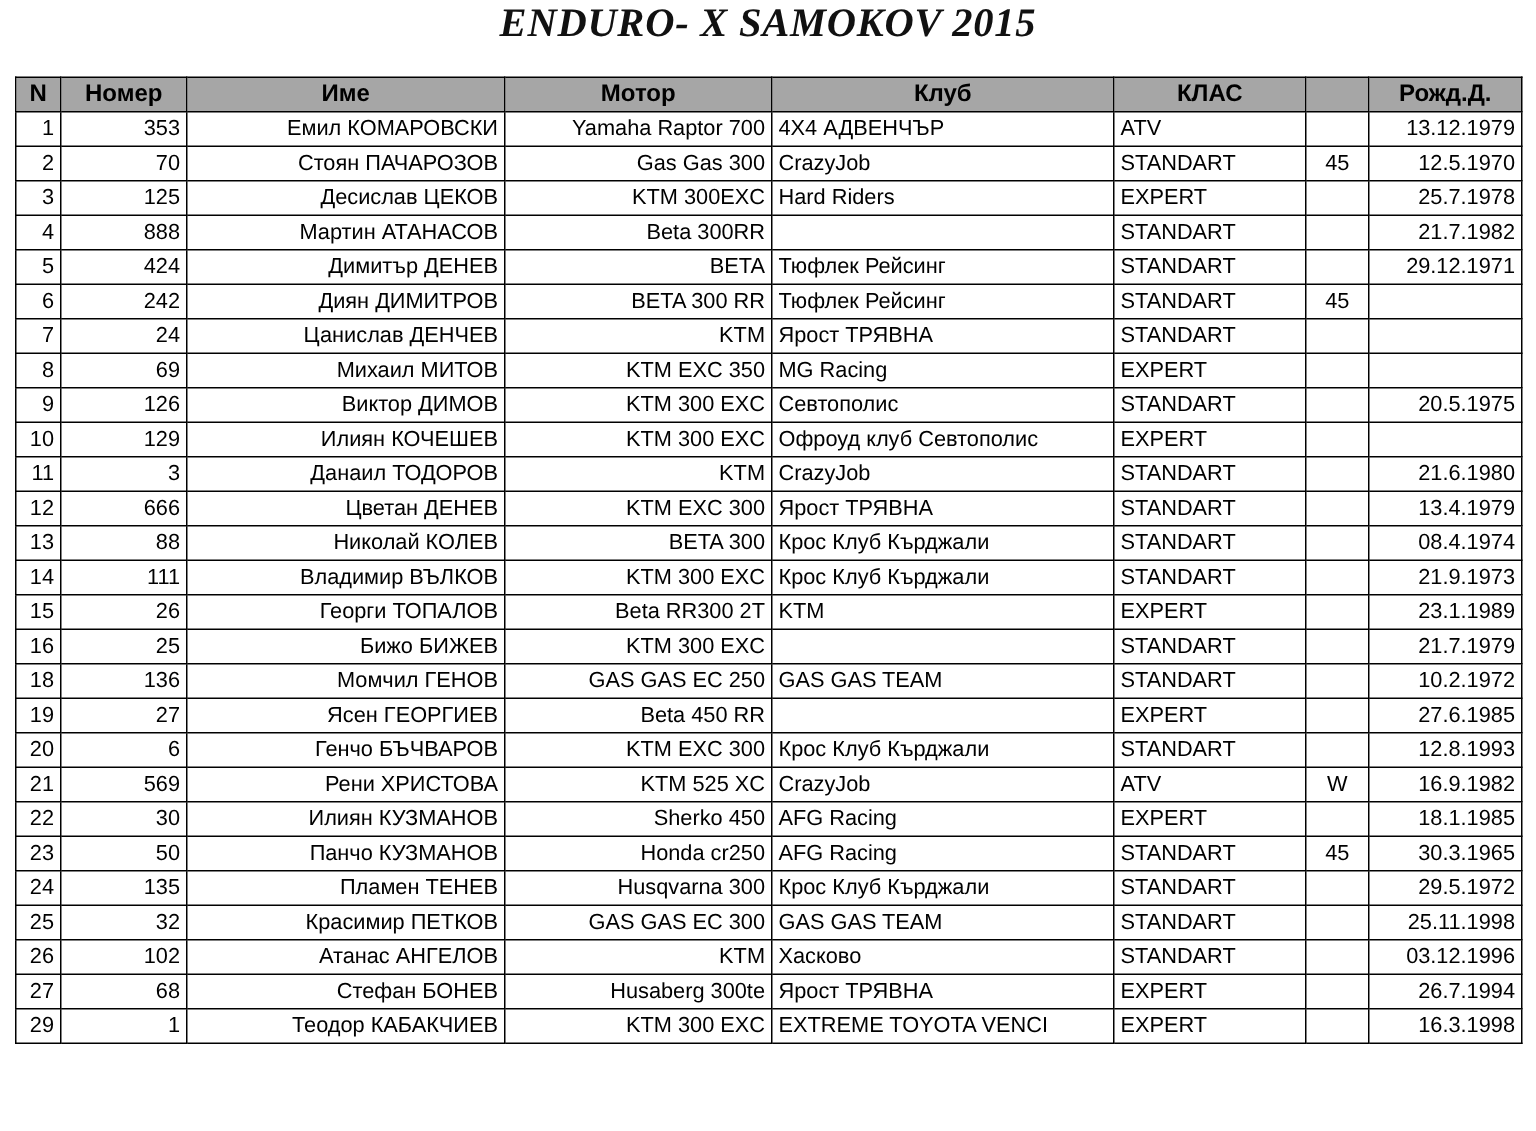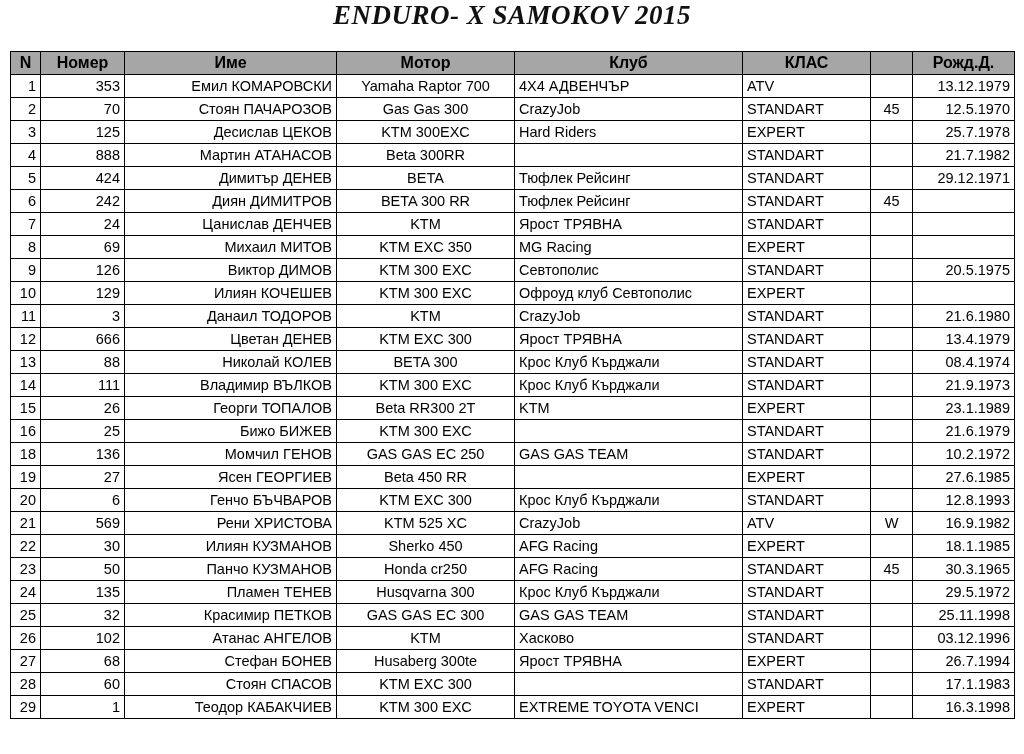--- a/index.html
+++ b/index.html
@@ -58,21 +58,21 @@
   col.c-name  { width: 212px; }
   col.c-moto  { width: 178px; }
   col.c-club  { width: 228px; }
   col.c-class { width: 128px; }
   col.c-extra { width: 42px; }
   col.c-dob   { width: 102px; }
 
   td.c-n     { text-align: right; padding-right: 5px; }
   td.c-num   { text-align: right; padding-right: 5px; margin-left: 38px; }
   td.c-name  { text-align: right; }
-  td.c-moto  { text-align: center; }
+  td.c-moto  { text-align: right; }
   td.c-club  { text-align: left; }
   td.c-class { text-align: left; }
   td.c-extra { text-align: center; }
   td.c-dob   { text-align: right; padding-right: 5px; }
 </style>
 </head>
 <body>
 
 <div class="page">
 
@@ -253,21 +253,21 @@
           <td class="c-dob">23.1.1989</td>
         </tr>
         <tr>
           <td class="c-n">16</td>
           <td class="c-num">25</td>
           <td class="c-name">Бижо БИЖЕВ</td>
           <td class="c-moto">KTM 300 EXC</td>
           <td class="c-club"></td>
           <td class="c-class">STANDART</td>
           <td class="c-extra"></td>
-          <td class="c-dob">21.6.1979</td>
+          <td class="c-dob">21.7.1979</td>
         </tr>
         <tr>
           <td class="c-n">18</td>
           <td class="c-num">136</td>
           <td class="c-name">Момчил ГЕНОВ</td>
           <td class="c-moto">GAS GAS EC 250</td>
           <td class="c-club">GAS GAS TEAM</td>
           <td class="c-class">STANDART</td>
           <td class="c-extra"></td>
           <td class="c-dob">10.2.1972</td>
@@ -356,30 +356,20 @@
           <td class="c-n">27</td>
           <td class="c-num">68</td>
           <td class="c-name">Стефан БОНЕВ</td>
           <td class="c-moto">Husaberg 300te</td>
           <td class="c-club">Ярост ТРЯВНА</td>
           <td class="c-class">EXPERT</td>
           <td class="c-extra"></td>
           <td class="c-dob">26.7.1994</td>
         </tr>
         <tr>
-          <td class="c-n">28</td>
-          <td class="c-num">60</td>
-          <td class="c-name">Стоян СПАСОВ</td>
-          <td class="c-moto">KTM EXC 300</td>
-          <td class="c-club"></td>
-          <td class="c-class">STANDART</td>
-          <td class="c-extra"></td>
-          <td class="c-dob">17.1.1983</td>
-        </tr>
-        <tr>
           <td class="c-n">29</td>
           <td class="c-num">1</td>
           <td class="c-name">Теодор КАБАКЧИЕВ</td>
           <td class="c-moto">KTM 300 EXC</td>
           <td class="c-club">EXTREME TOYOTA VENCI</td>
           <td class="c-class">EXPERT</td>
           <td class="c-extra"></td>
           <td class="c-dob">16.3.1998</td>
         </tr>
       </tbody>

